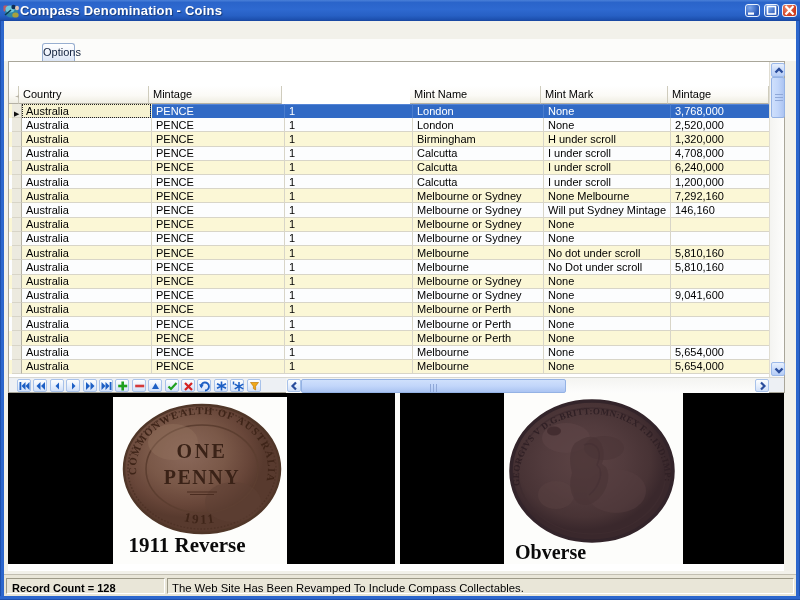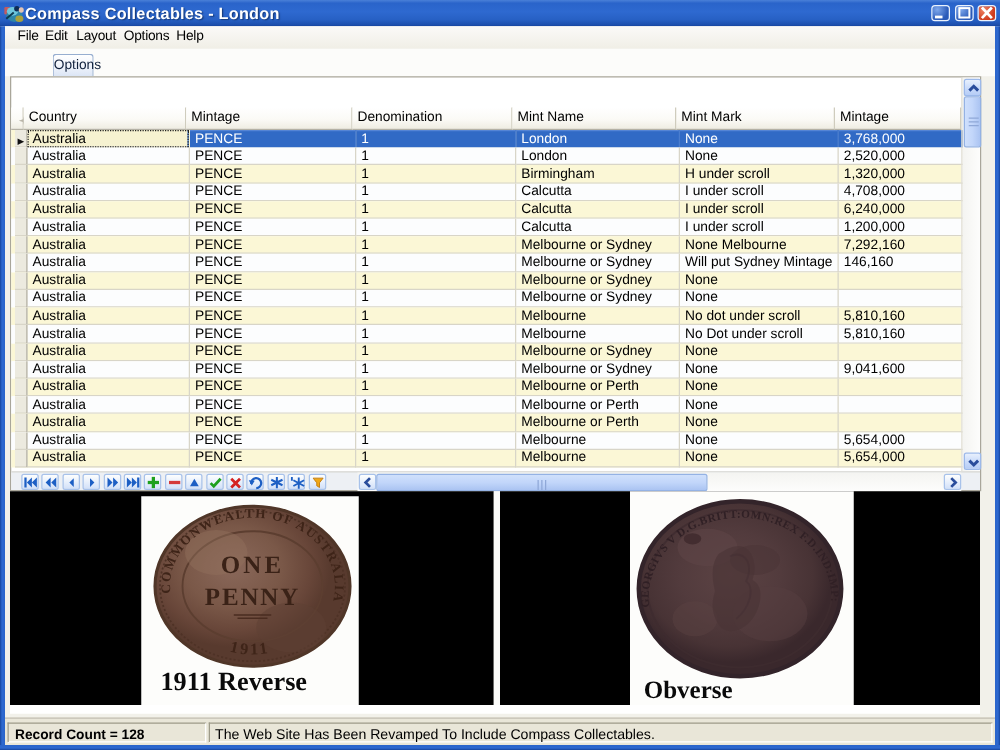--- a/index.html
+++ b/index.html
@@ -84,58 +84,50 @@
   <svg class="abs" style="left:3px;top:2px" width="17" height="17" viewBox="0 0 17 17">
     <rect x="0.5" y="3.5" width="4.5" height="6" rx="1" fill="#c25a60"></rect>
     <ellipse cx="8.5" cy="10" rx="6.5" ry="5.5" fill="#2e86a8"></ellipse>
     <ellipse cx="7" cy="7" rx="4.5" ry="3.5" fill="#6ec6dd"></ellipse>
     <circle cx="10.5" cy="5" r="2.2" fill="#0d2c55"></circle>
     <ellipse cx="14" cy="6" rx="2" ry="2.2" fill="#e3c3b2"></ellipse>
     <ellipse cx="12.5" cy="13" rx="3.2" ry="2.6" fill="#a8a13c"></ellipse>
     <path d="M2 13 L8 8" stroke="#0d3a50" stroke-width="1.6"></path>
   </svg>
 
-  <div class="abs" id="title">Compass Collectables - London</div>
+  <div class="abs" id="title">Compass Denomination - Coins</div>
   <div class="abs wbtn" id="bmin" style="left:745px">
       <svg width="13" height="11" viewBox="0 0 13 11">
         <rect x="2" y="7.5" width="6" height="2.2" fill="#fff"></rect>
       </svg>
     </div>
   <div class="abs wbtn" id="bmax" style="left:764px">
       <svg width="13" height="11" viewBox="0 0 13 11">
         <rect x="2.5" y="1.5" width="8" height="7.5" fill="none" stroke="#fff" stroke-width="1.6"></rect>
       </svg>
     </div>
   <div class="abs wbtn" id="bclose" style="left:782px">
       <svg width="13" height="11" viewBox="0 0 13 11">
         <path d="M2.5 1 L10.5 9.5 M10.5 1 L2.5 9.5" stroke="#fff" stroke-width="2.2"></path>
       </svg>
     </div>
 
-  <div class="abs" id="menubar">
-    <span class="mi" style="left:10px">File</span>
-    <span class="mi" style="left:32px">Edit</span>
-    <span class="mi" style="left:57px">Layout</span>
-    <span class="mi" style="left:95px">Options</span>
-    <span class="mi" style="left:137px">Help</span>
-  </div>
 
   <div class="abs" id="tabstrip">
     <div class="abs" id="tabList">List</div>
     <div class="abs" id="tabDet">Options</div>
   </div>
 
   <div class="abs" id="grid">
     <div class="abs" id="hdrrow">
         <div class="hc" style="left:9px;width:10px"><svg width="9" height="9" style="margin:4px 0 0 2px" viewBox="0 0 9 9">
             <path d="M4.5 0 L5.6 3.4 L9 4.5 L5.6 5.6 L4.5 9 L3.4 5.6 L0 4.5 L3.4 3.4 Z" fill="#b9b5a8"></path>
           </svg></div>
         <div class="hc" style="left:19px;width:130px">Country</div>
         <div class="hc" style="left:149px;width:133px">Mintage</div>
-        <div class="hc" style="left:282px;width:128px">Denomination</div>
         <div class="hc" style="left:541px;width:127px">Mint Mark</div>
         <div class="hc" style="left:410px;width:131px">Mint Name</div>
         <div class="hc" style="left:668px;width:101px">Mintage</div>
       </div>
 <div class="row" style="top:42.00px;height:14.21px;background:#fbf7d6">
         <div class="c ci" style="left:9px;width:10px"><span class="rind">▶</span></div>
         <div class="c focus" style="left:19px;width:129px">Australia</div>
         <div class="c csel" style="left:149px;width:133px">PENCE</div>
         <div class="c csel" style="left:282px;width:128px">1</div>
         <div class="c csel" style="left:410px;width:131px">London</div>

